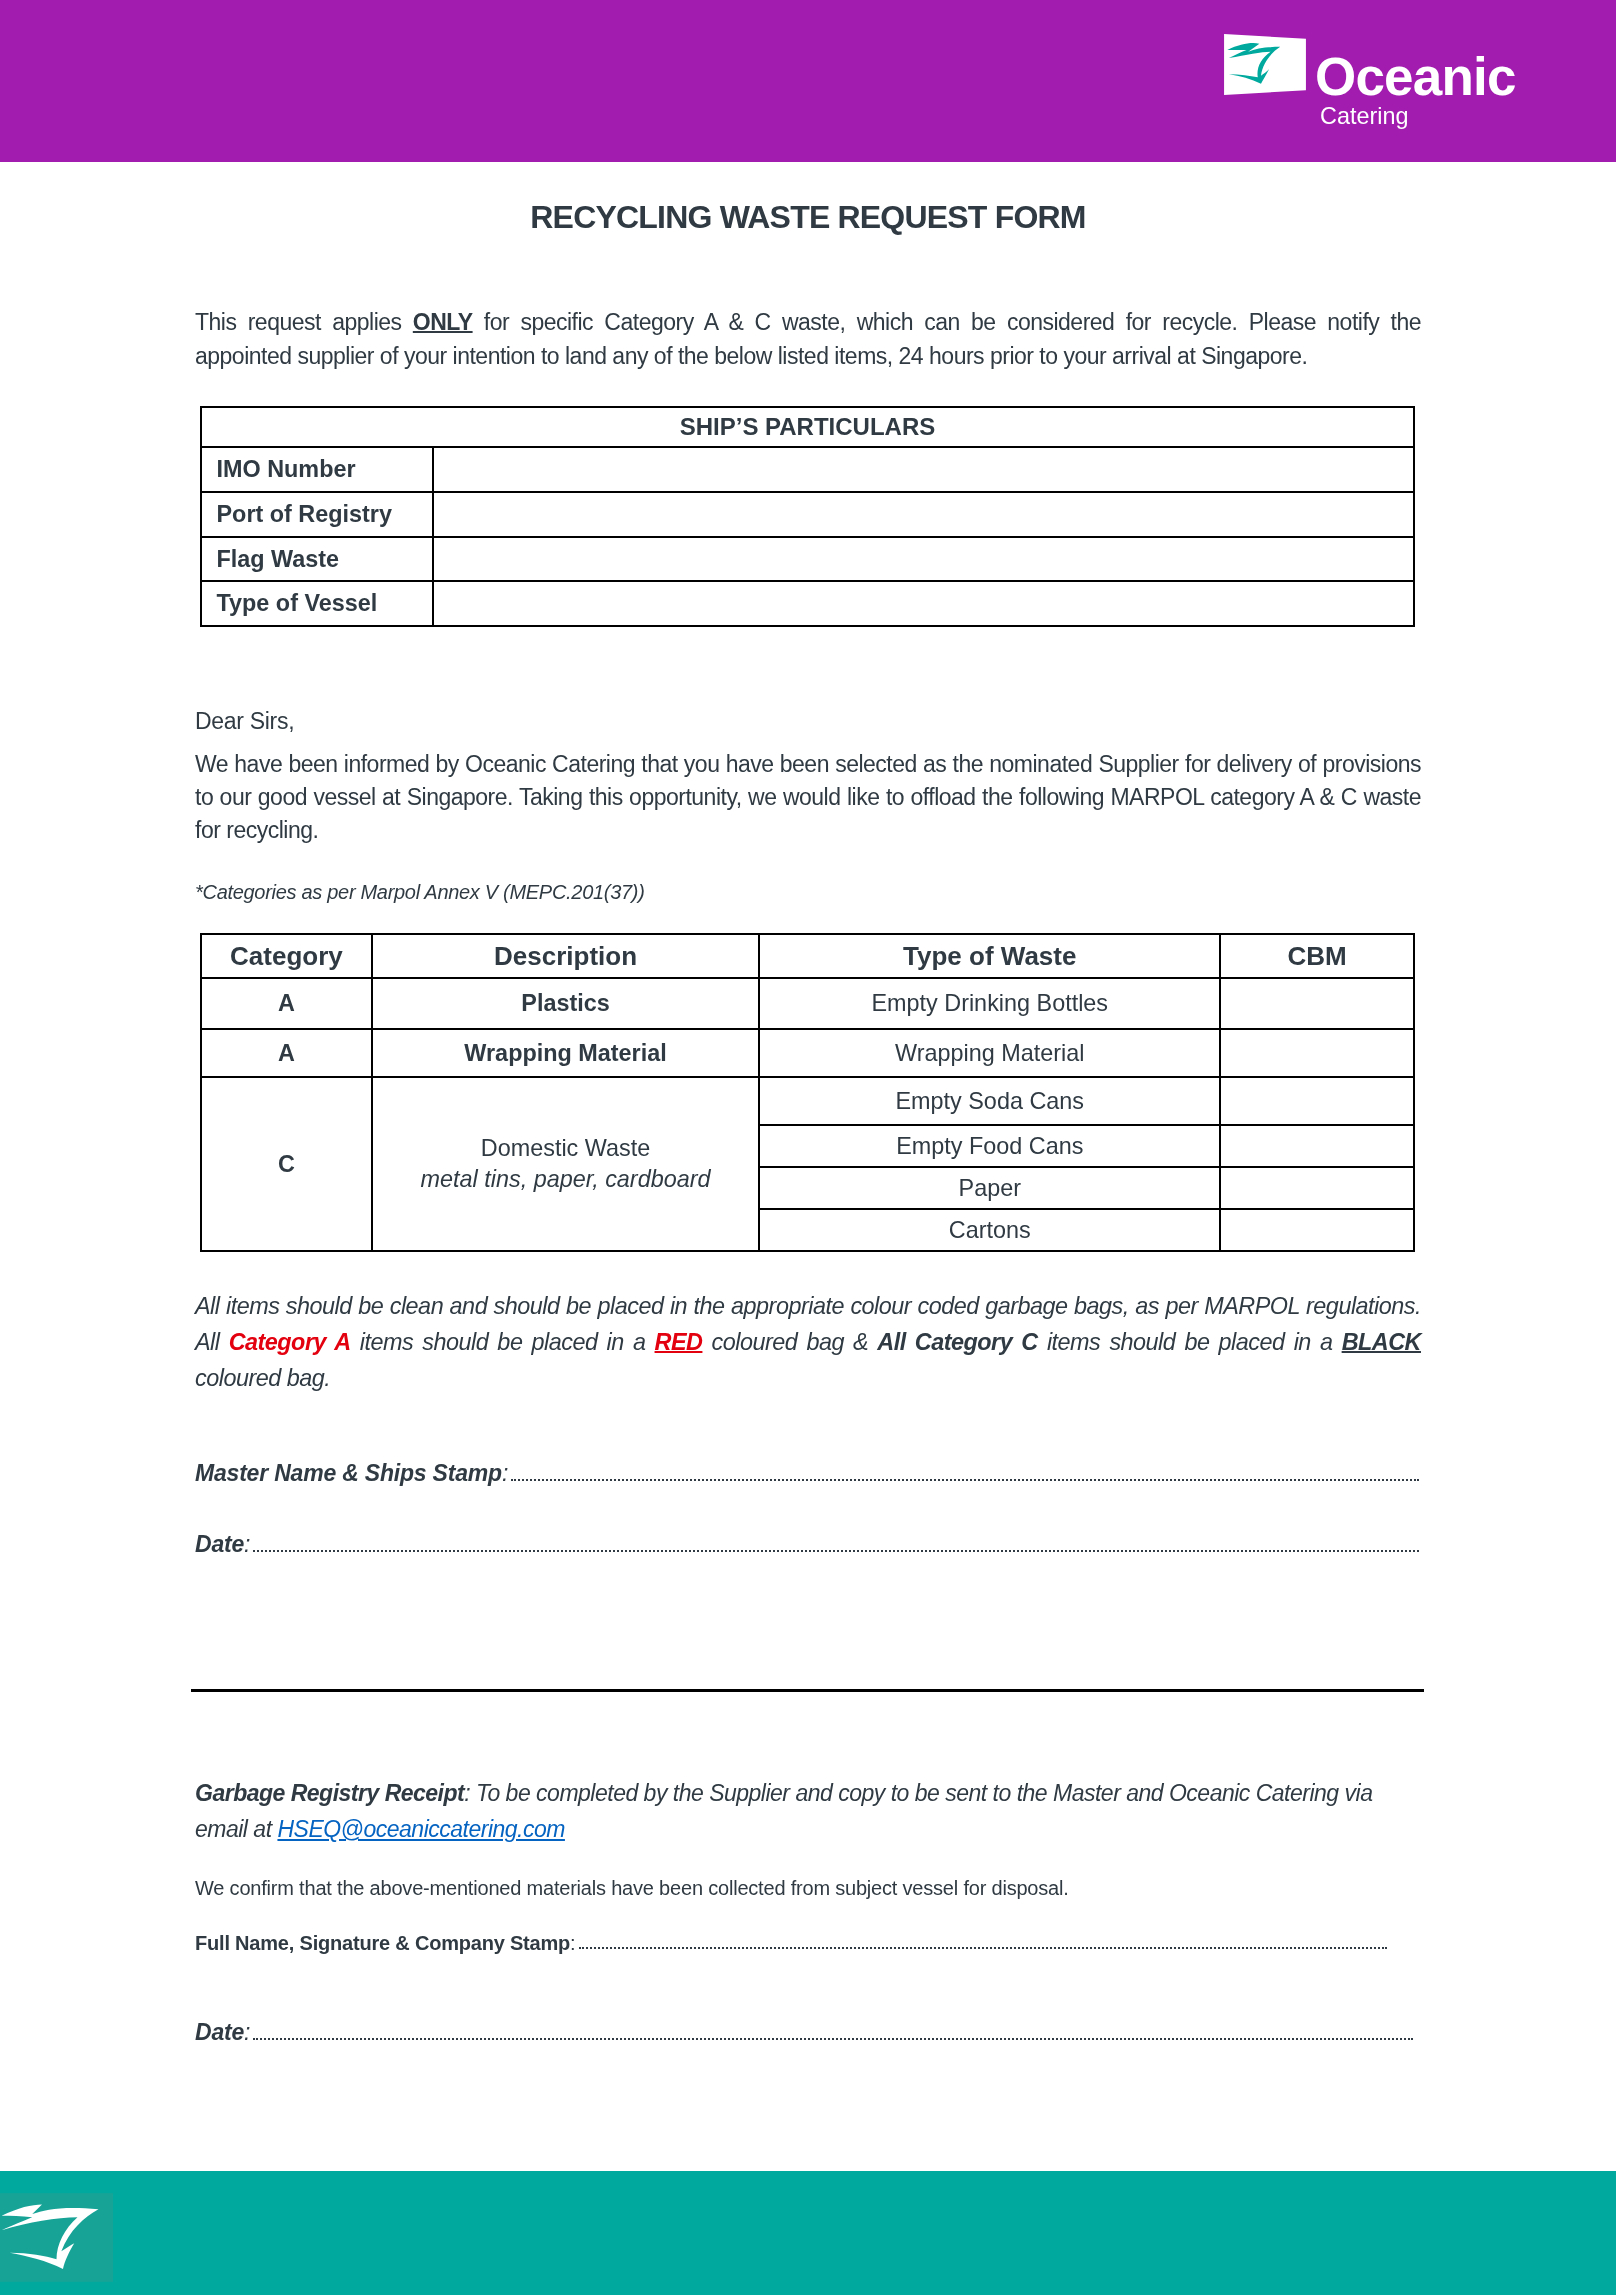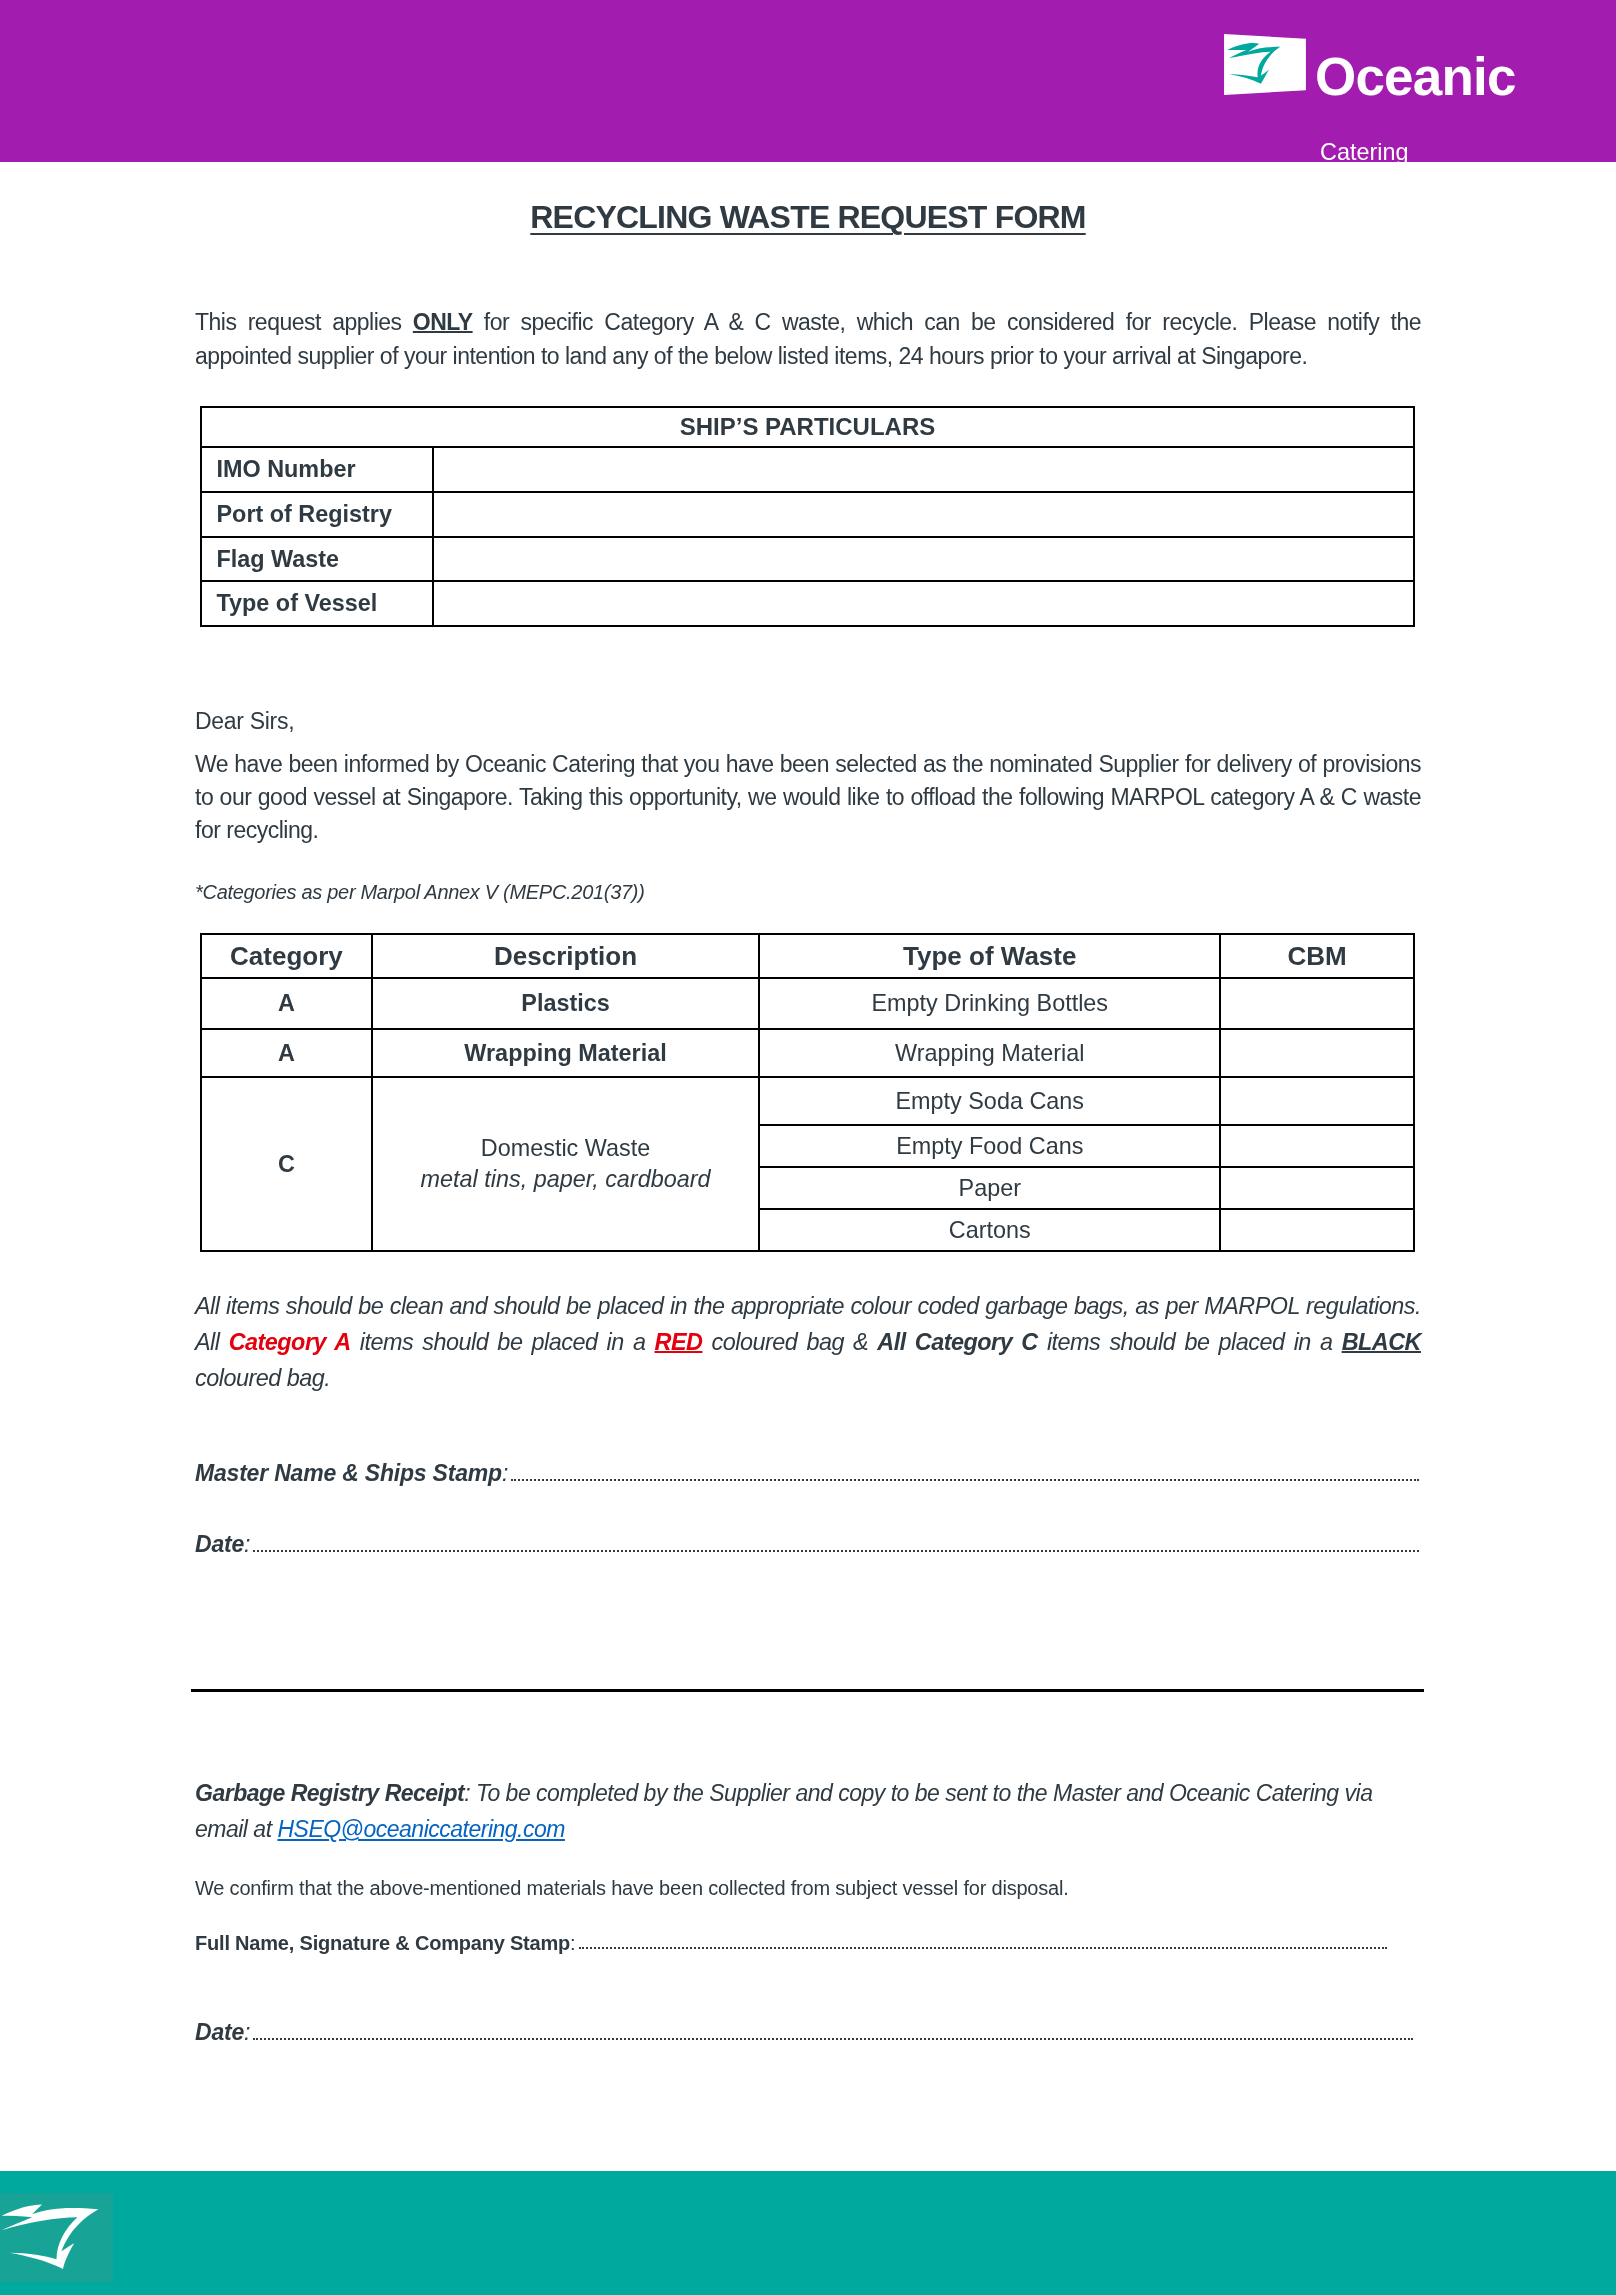--- a/index.html
+++ b/index.html
@@ -4,25 +4,25 @@
 <style>
   * { box-sizing: border-box; margin: 0; padding: 0; }
   html, body { width: 1616px; height: 2295px; background: #ffffff; overflow: hidden; }
   body { position: relative; font-family: "Liberation Sans", sans-serif; color: #2f3a42; }
 
   .header-band { position: absolute; left: 0; top: 0; width: 1616px; height: 162px; background: #a21caf; }
   .footer-band { position: absolute; left: 0; top: 2171px; width: 1616px; height: 124px; background: #00a99d; }
 
   .logo-flag { position: absolute; left: 1224px; top: 34px; width: 82px; height: 61px; }
   .logo-word { position: absolute; left: 1315px; top: 50px; font-size: 53px; font-weight: bold; color: #ffffff; letter-spacing: -0.8px; line-height: 1; }
-  .logo-sub { position: absolute; left: 1320px; top: 105px; font-size: 23.4px; color: #ffffff; line-height: 1; margin-top: 36px; }
+  .logo-sub { position: absolute; left: 1320px; top: 105px; font-size: 23.4px; color: #ffffff; line-height: 1; }
   .footer-logo { position: absolute; left: 0; top: 2193px; width: 113px; height: 89px; }
 
   .title { position: absolute; left: 0; width: 1616px; top: 199px; text-align: center; font-size: 32px; font-weight: bold; color: #2f3a42; letter-spacing: -0.8px; }
-  .title span { text-decoration: underline; text-decoration-thickness: 2.4px; text-underline-offset: 4.8px; margin-top: 34px; }
+  .title span { text-decoration-thickness: 2.4px; text-underline-offset: 4.8px; margin-top: 34px; }
 
   .para { position: absolute; left: 195px; width: 1226px; font-size: 23px; line-height: 34px; text-align: justify; color: #2f3a42; letter-spacing: -0.5px; }
   .para.intro { top: 305px; }
   .para .u-bold { font-weight: bold; text-decoration: underline; text-decoration-thickness: 1.6px; }
 
   table { border-collapse: collapse; position: absolute; left: 200px; width: 1215px; }
   td, th { border: 2.4px solid #000; color: #2f3a42; font-size: 23.4px; }
 
   .ships { top: 406px; }
   .ships th { height: 40px; font-weight: bold; text-align: center; font-size: 24px; }

